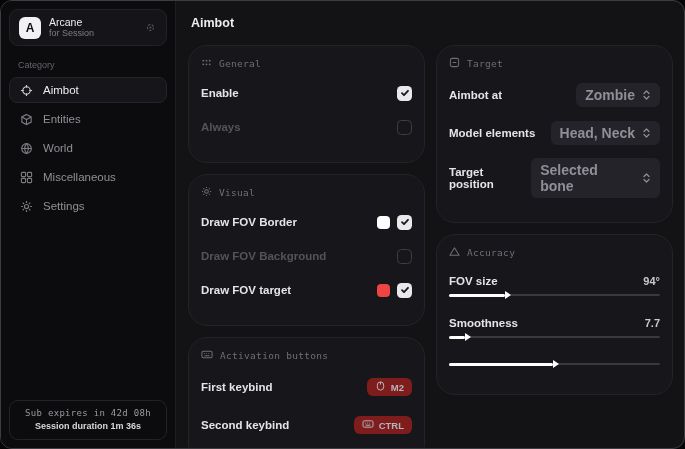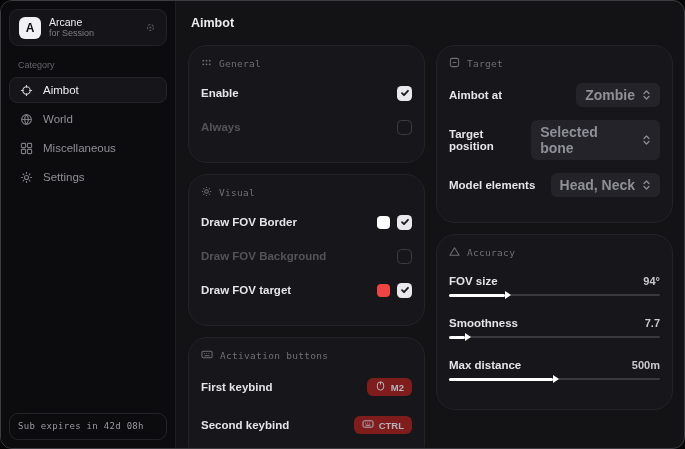--- a/index.html
+++ b/index.html
@@ -10,21 +10,21 @@
   .sidebar { width:175px; background:#0c0c0e; border-right:1px solid #1e1e22; position:relative; padding:8px; flex-shrink:0; }
   .logo-card { height:37px; border-radius:9px; background:#151519; border:1px solid #232327; display:flex; align-items:center; gap:8px; padding:0 9px; }
   .logo-badge { width:22px; height:22px; border-radius:6px; background:#f1f1f3; color:#101013; font-weight:700; font-size:12px; display:flex; align-items:center; justify-content:center; flex-shrink:0; }
   .logo-title { font-size:10.5px; font-weight:400; color:#ececf0; line-height:12px; }
   .logo-sub { font-size:9px; color:#7c7c84; line-height:11px; }
   .logo-action { margin-left:auto; color:#55555c; display:flex; }
   .category { margin:14px 9px 7px; font-size:9px; color:#64646b; }
   .nav-item { height:26px; display:flex; align-items:center; gap:10px; padding:0 10px; margin-bottom:3px; border-radius:8px; border:1px solid transparent; color:#8f8f96; font-size:11.5px; cursor:pointer; }
   .nav-item.active { background:#16161a; border-color:#242429; color:#ededf0; }
   .nav-icon { display:flex; color:inherit; opacity:.85; }
-  .footer-card { position:absolute; left:8px; right:8px; bottom:8px; border:1px solid #242428; border-radius:9px; padding:7px 8px 8px; }
+  .footer-card { position:absolute; left:8px; right:8px; bottom:8px; border:1px solid #242428; border-radius:9px; padding:7px 8px 8px;text-align:center; }
   .footer-line1 { font-family:"DejaVu Sans Mono", monospace; font-size:9px; color:#9a9aa1; letter-spacing:.3px; }
   .footer-line2 { font-size:9px; color:#d8d8dd; font-weight:700; margin-top:3px; }
 
   
   .main { flex:1; padding:12px 12px; }
   .main-title { font-size:12.5px; font-weight:700; color:#ededf0; margin:3px 0 15px 3px; }
   .columns { display:flex; gap:11px; align-items:flex-start; }
   .col { width:237px; display:flex; flex-direction:column; gap:11px; }
   .card { background:#17171b; border:1px solid #232328; border-radius:19px; padding:9px 12px 24px; }
   .card-header { display:flex; align-items:center; gap:7px; color:#6e6e76; font-family:"DejaVu Sans Mono", monospace; font-size:9.5px; margin:2px 0 8px; letter-spacing:.3px; }
@@ -73,20 +73,29 @@
     <div class="nav-item active">
       <span class="nav-icon">
         <svg width="13" height="13" viewBox="0 0 14 14" fill="none" stroke="currentColor" stroke-width="1.2">
           <circle cx="7" cy="7" r="4"></circle>
             <path d="M7 1v3M7 10v3M1 7h3M10 7h3"></path>
         </svg>
       </span>
       <span>Aimbot</span>
     </div>
 
+    <div class="nav-item">
+      <span class="nav-icon">
+        <svg width="13" height="13" viewBox="0 0 14 14" fill="none" stroke="currentColor" stroke-width="1.2">
+          <path d="M7 1.5L12 4.2v5.6L7 12.5 2 9.8V4.2z"></path>
+            <path d="M2 4.2L7 7l5-2.8M7 7v5.5"></path>
+        </svg>
+      </span>
+      <span>Entities</span>
+    </div>
 
     <div class="nav-item">
       <span class="nav-icon">
         <svg width="13" height="13" viewBox="0 0 14 14" fill="none" stroke="currentColor" stroke-width="1.2">
           <circle cx="7" cy="7" r="5.2"></circle>
             <path d="M1.8 7h10.4M7 1.8c2.6 2.9 2.6 7.5 0 10.4M7 1.8c-2.6 2.9-2.6 7.5 0 10.4"></path>
         </svg>
       </span>
       <span>World</span>
     </div>
@@ -108,20 +117,21 @@
         <svg width="13" height="13" viewBox="0 0 14 14" fill="none" stroke="currentColor" stroke-width="1.2">
           <circle cx="7" cy="7" r="2.2"></circle>
           <path d="M7 1.2v2M7 10.8v2M1.2 7h2M10.8 7h2M2.9 2.9l1.4 1.4M9.7 9.7l1.4 1.4M11.1 2.9L9.7 4.3M4.3 9.7l-1.4 1.4"></path>
         </svg>
       </span>
       <span>Settings</span>
     </div>
 
     <div class="footer-card">
       <div class="footer-line1">Sub expires in 42d 08h</div>
+      <div class="footer-line2">Session duration 1m 36s</div>
     </div>
   </div>
 
   <div class="main">
     <div class="main-title">Aimbot</div>
 
     <div class="columns">
 
       <div class="col">
 
@@ -246,34 +256,34 @@
             <span class="dropdown">
               <span>Zombie</span>
               <span>
                 <svg width="9" height="10" viewBox="0 0 9 10" fill="none" stroke="currentColor" stroke-width="1.2" stroke-linecap="round" stroke-linejoin="round">
                     <path d="M2 3.5L4.5 1 7 3.5M2 6.5L4.5 9 7 6.5"></path>
                   </svg>
               </span>
             </span>
           </div>
           <div class="row tall">
+            <span class="row-label">Model elements</span>
+            <span class="dropdown">
+              <span>Head, Neck</span>
+              <span>
+                <svg width="9" height="10" viewBox="0 0 9 10" fill="none" stroke="currentColor" stroke-width="1.2" stroke-linecap="round" stroke-linejoin="round">
+                    <path d="M2 3.5L4.5 1 7 3.5M2 6.5L4.5 9 7 6.5"></path>
+                  </svg>
+              </span>
+            </span>
+          </div>
+          <div class="row tall">
             <span class="row-label">Target position</span>
             <span class="dropdown">
               <span>Selected bone</span>
-              <span>
-                <svg width="9" height="10" viewBox="0 0 9 10" fill="none" stroke="currentColor" stroke-width="1.2" stroke-linecap="round" stroke-linejoin="round">
-                    <path d="M2 3.5L4.5 1 7 3.5M2 6.5L4.5 9 7 6.5"></path>
-                  </svg>
-              </span>
-            </span>
-          </div>
-          <div class="row tall">
-            <span class="row-label">Model elements</span>
-            <span class="dropdown">
-              <span>Head, Neck</span>
               <span>
                 <svg width="9" height="10" viewBox="0 0 9 10" fill="none" stroke="currentColor" stroke-width="1.2" stroke-linecap="round" stroke-linejoin="round">
                     <path d="M2 3.5L4.5 1 7 3.5M2 6.5L4.5 9 7 6.5"></path>
                   </svg>
               </span>
             </span>
           </div>
         </div>
 
         <div class="card">
@@ -306,24 +316,20 @@
             </div>
             <div class="slider">
               <div class="slider-track"></div>
               <div class="slider-fill" style="width: 7.5%;">
                   <div class="slider-thumb"></div>
                 </div>
             </div>
           </div>
 
           <div class="slider-group" style="margin-bottom:0;">
-            <div class="slider-head">
-              <span class="row-label">Max distance</span>
-              <span class="slider-value">500m</span>
-            </div>
             <div class="slider">
               <div class="slider-track"></div>
               <div class="slider-fill" style="width: 49.5%;">
                   <div class="slider-thumb"></div>
                 </div>
             </div>
           </div>
         </div>
 
       </div>

